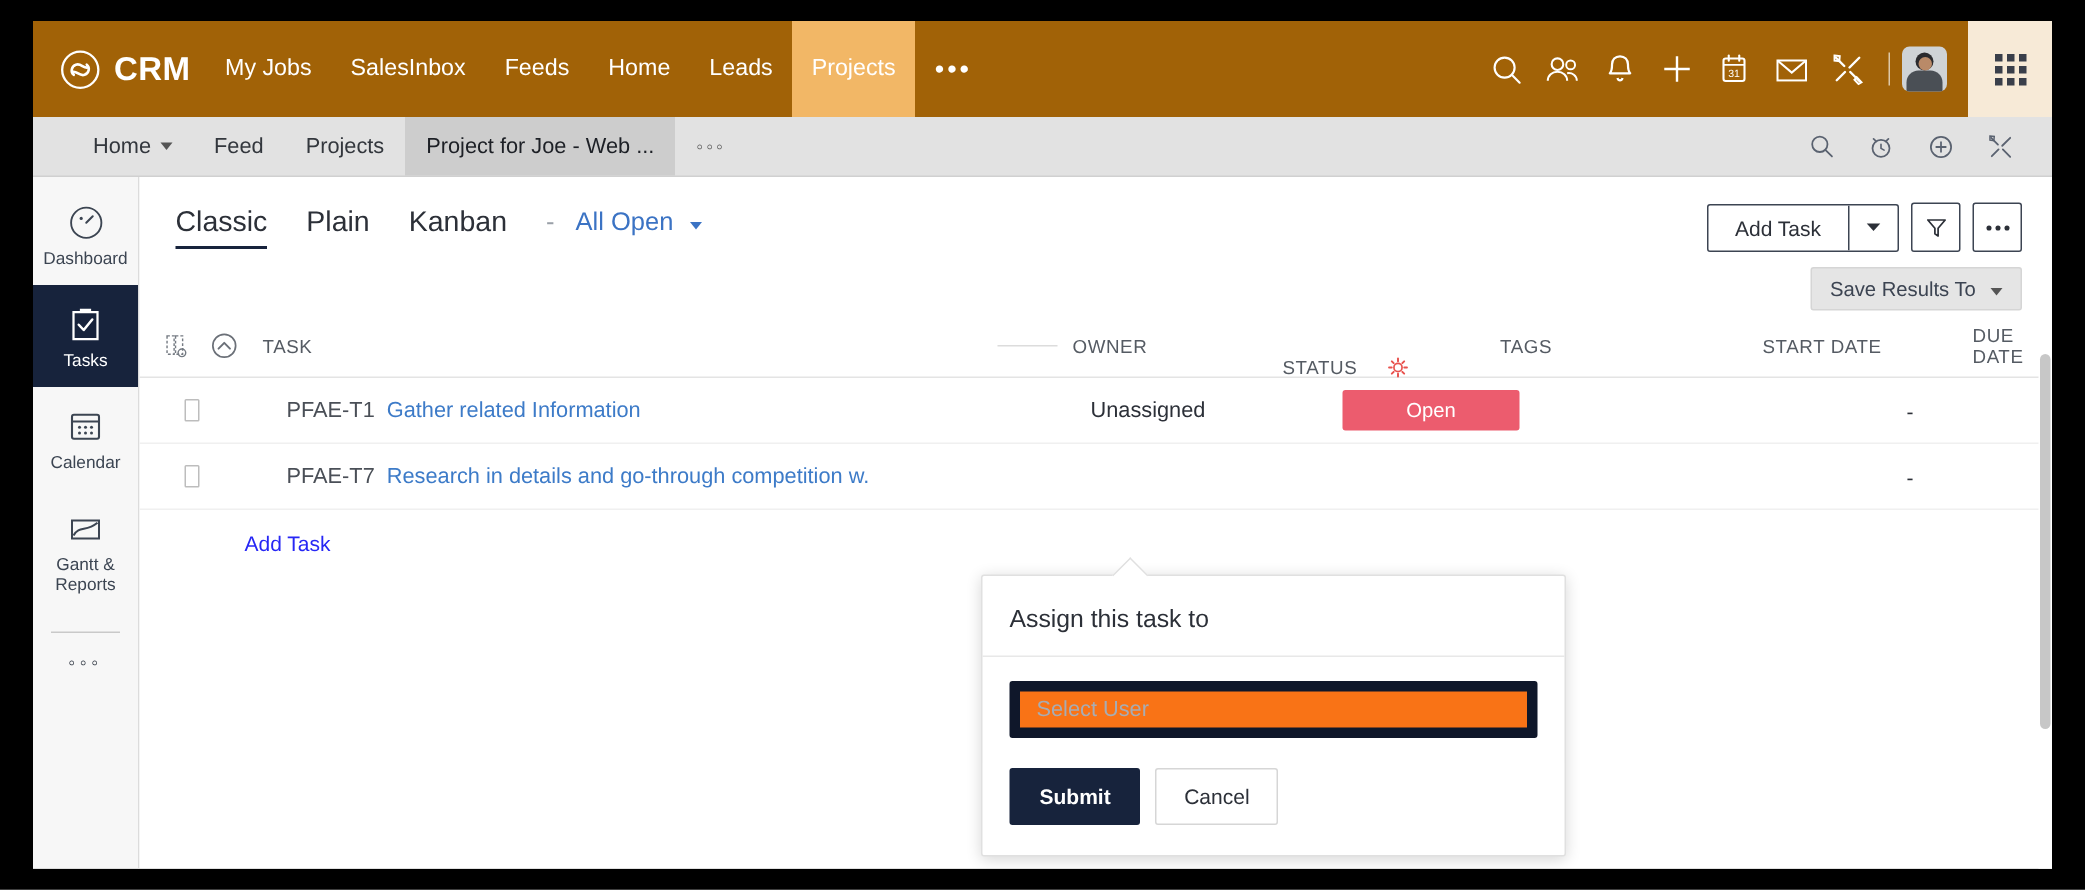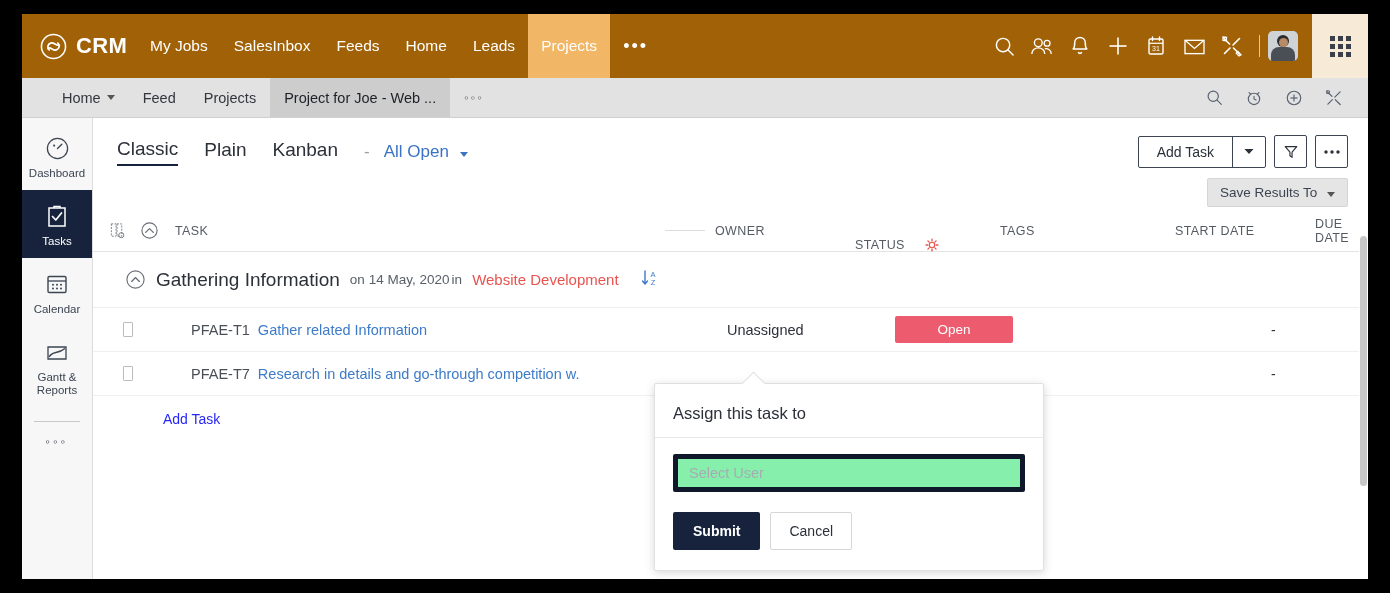--- a/index.html
+++ b/index.html
@@ -108,21 +108,21 @@
   .rail-item.active { background: #17233c; color: #fff; }
   .rail-ico { height: 28px; display:flex;align-items:center;justify-content:center; margin-bottom: 5px;}
   .rail-label { font-size: 11.5px; line-height: 13px; }
   .rail-sep { height:1px; background:#c9c9c9; margin: 14px 12px 0; }
   .rail-dots { text-align:center; padding: 12px 0; font-size: 13px; letter-spacing: 3px; color:#39404b; cursor:pointer;}
 
   
   .content { flex: 1; position: relative; background:#fff; overflow:hidden; }
 
   .viewbar {
-    display:flex; align-items:center;
+    display:flex; 
     padding: 20px 18px 0 24px;
     position: relative;
   }
   .vtab {
     font-size: 19px; color:#2c3038; margin-right: 26px; cursor:pointer; padding-bottom:4px;
   }
   .vtab.active { border-bottom: 2px solid #17233c; }
   .vsep { color:#9aa0a8; margin-right: 14px; font-size:17px;}
   .vfilter { color:#3b73c4; font-size: 17px; cursor:pointer; }
   .vfilter .caret-down { border-top-color:#3b73c4; }
@@ -208,24 +208,24 @@
   }
   .popup-title {
     font-size: 16.5px; color:#2c3038;
     padding: 20px 18px 14px;
     border-bottom: 1px solid #e8e8e8;
     margin: 0 0px;
   }
   .popup-body { padding: 16px 18px 20px; }
   .sel-user {
     width: 100%; height: 38px;
-    border:5px solid #0f172a; border-radius:2px;
+    border:7px solid #0f172a; border-radius:2px;
     padding: 0 11px; font-size: 14.5px; color:#2c3038;
     font-family:"Liberation Sans", sans-serif;
-    background:#86efac;
+    background:#f97316;
   }
   .sel-user::placeholder { color:#a7acb3; }
   .popup-btns { display:flex; gap:10px; margin-top: 20px; }
   .btn-submit {
     background:#17233c; color:#fff; border:none;
     padding: 10px 20px; font-size: 14px; border-radius:2px; cursor:pointer;
     font-family:"Liberation Sans", sans-serif; font-weight:bold;
   }
   .btn-cancel {
     background:#fff; color:#2c3038; border:1px solid #d6d6d6;
@@ -513,38 +513,20 @@
                 <line x1="12.7" y1="3.3" x2="11.3" y2="4.7"></line>
                   <line x1="4.7" y1="11.3" x2="3.3" y2="12.7"></line>
               </g>
             </svg>
           </div>
           <div class="th-tags">TAGS</div>
           <div class="th-start">START DATE</div>
           <div class="th-due">DUE DATE</div>
         </div>
 
-        <div class="milestone">
-          <svg width="21" height="21" viewBox="0 0 22 22">
-            <circle cx="11" cy="11" r="9" fill="none" stroke="#6b7078" stroke-width="1.2"></circle>
-            <path d="M7 13 L11 9 L15 13" fill="none" stroke="#6b7078" stroke-width="1.4" stroke-linecap="round" stroke-linejoin="round"></path>
-          </svg>
-          <span class="ms-name">Gathering Information</span>
-          <span class="ms-meta">on</span>
-          <span class="ms-meta" style="margin-left:-6px">14 May, 2020</span>
-          <span class="ms-meta" style="margin-left:-8px">in</span>
-          <span class="ms-proj">Website Development</span>
-          <span class="ms-sort">
-            <svg width="18" height="20" viewBox="0 0 18 20">
-              <path d="M4 3 L4 16 M4 16 L1.5 13 M4 16 L6.5 13" fill="none" stroke="#3d7bc8" stroke-width="1.4" stroke-linecap="round" stroke-linejoin="round"></path>
-              <text x="12" y="8.5" font-size="7.5" fill="#3d7bc8" text-anchor="middle" font-family="Liberation Sans, sans-serif">A</text>
-              <text x="12" y="17" font-size="7.5" fill="#3d7bc8" text-anchor="middle" font-family="Liberation Sans, sans-serif">Z</text>
-            </svg>
-          </span>
-        </div>
 
         <div class="trow">
           <div class="cbx-cell">
             <span class="cbx"></span>
           </div>
           <div class="task-cell">
             <span class="task-key">PFAE-T1</span>
             <span class="task-link">Gather related Information</span>
           </div>
           <div class="col-divider" style="background:transparent"></div>

